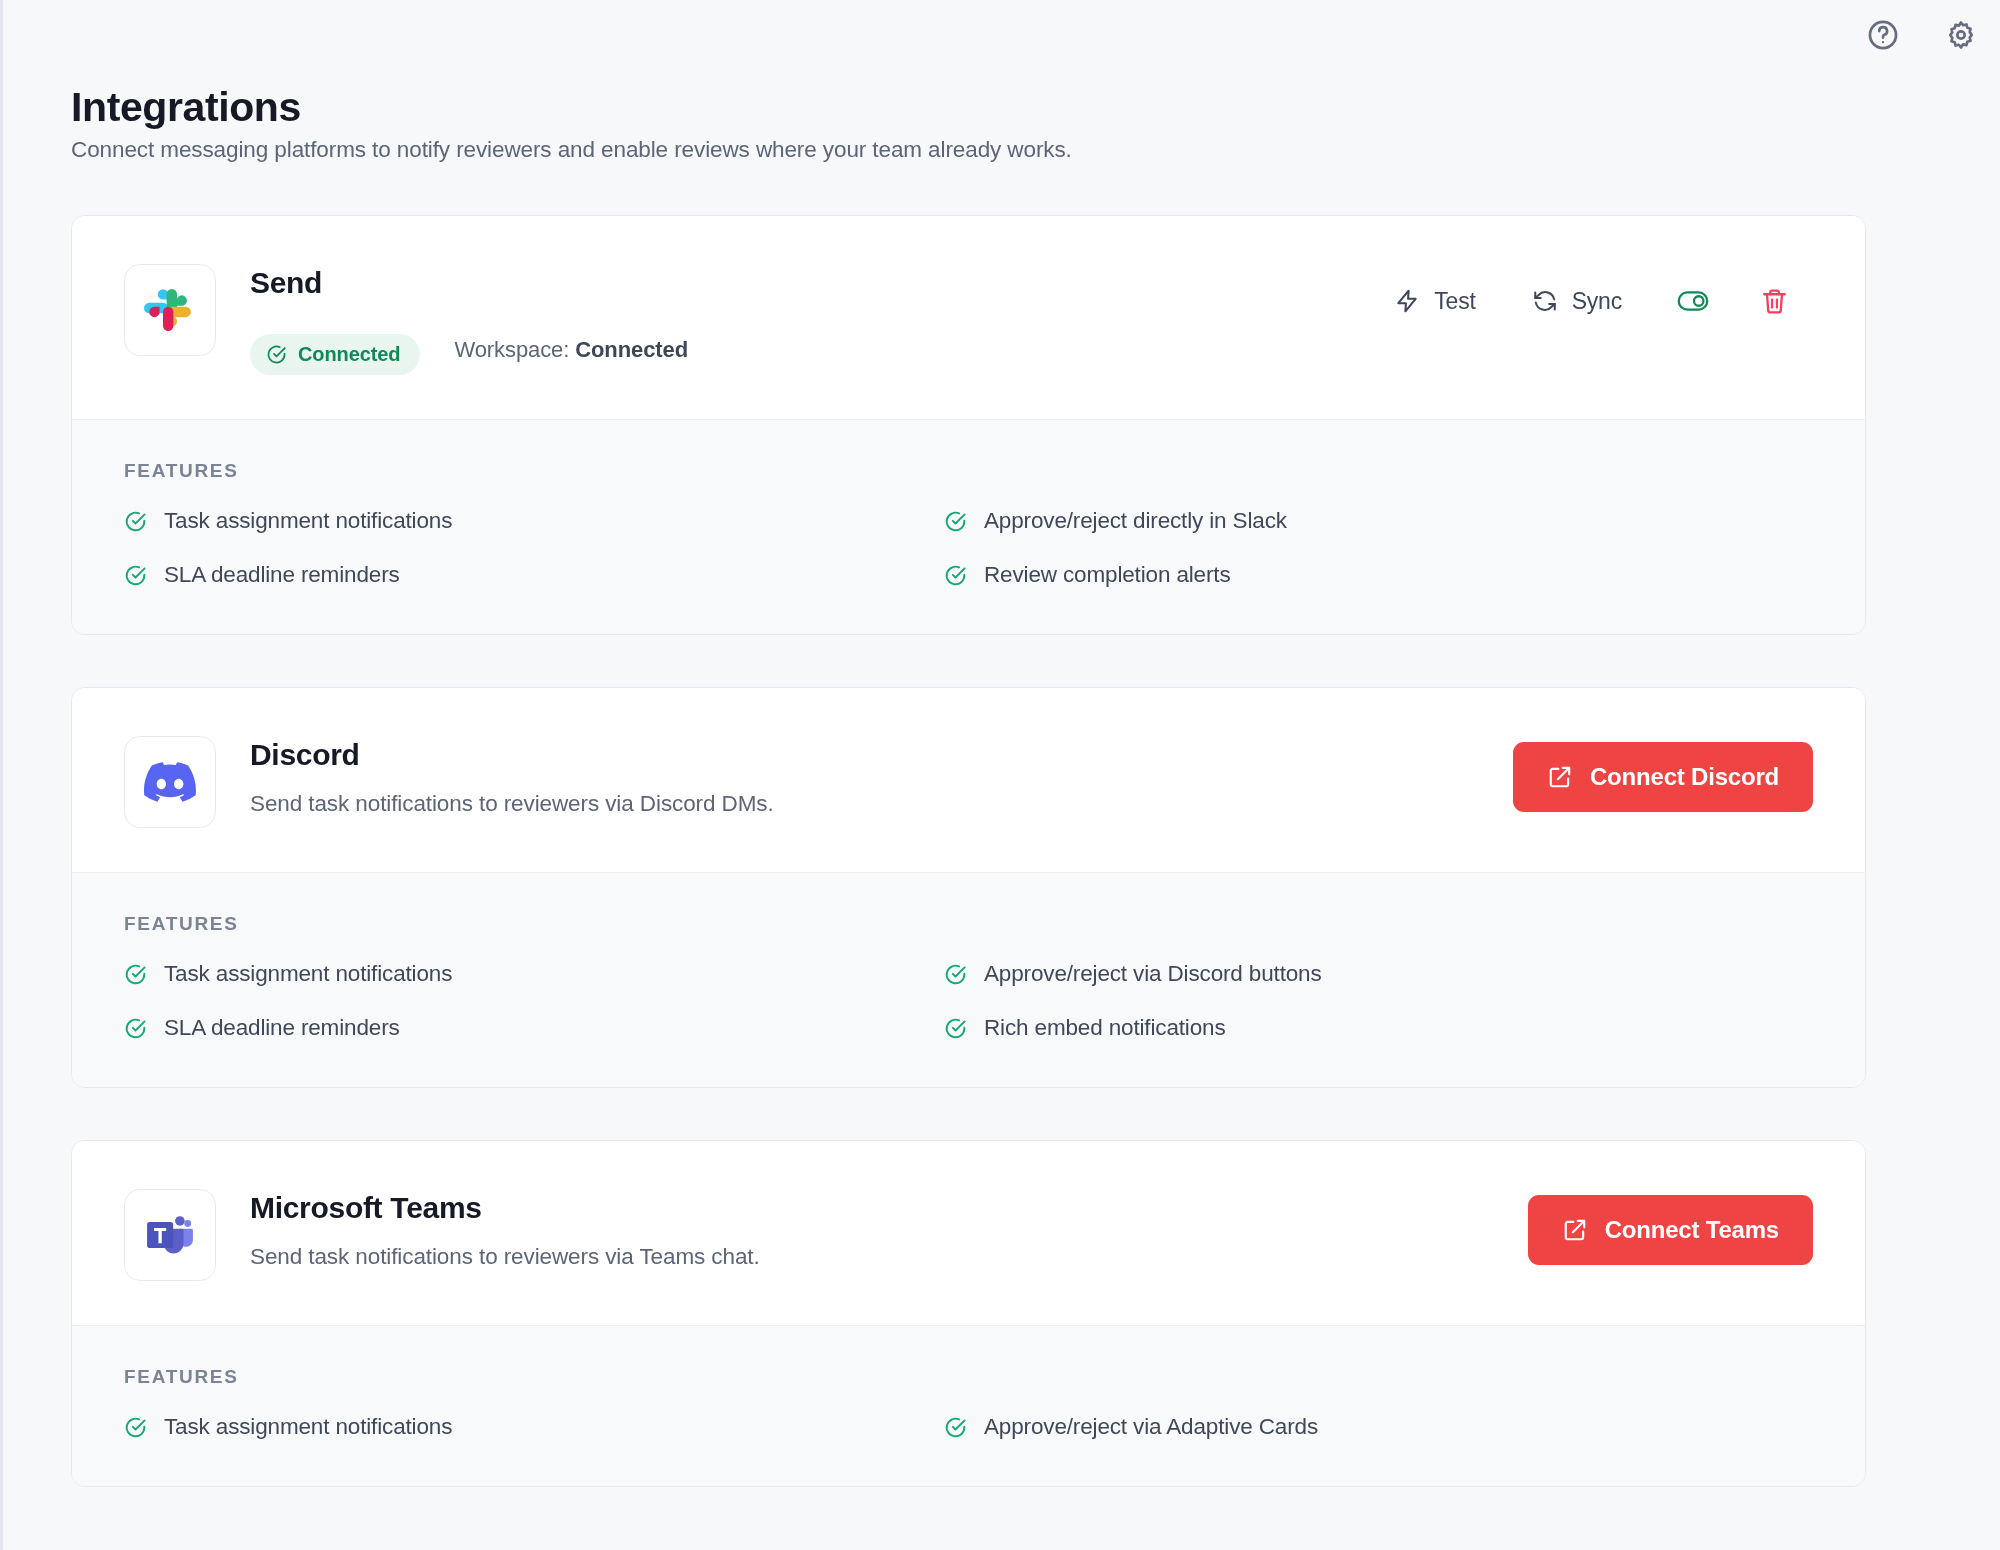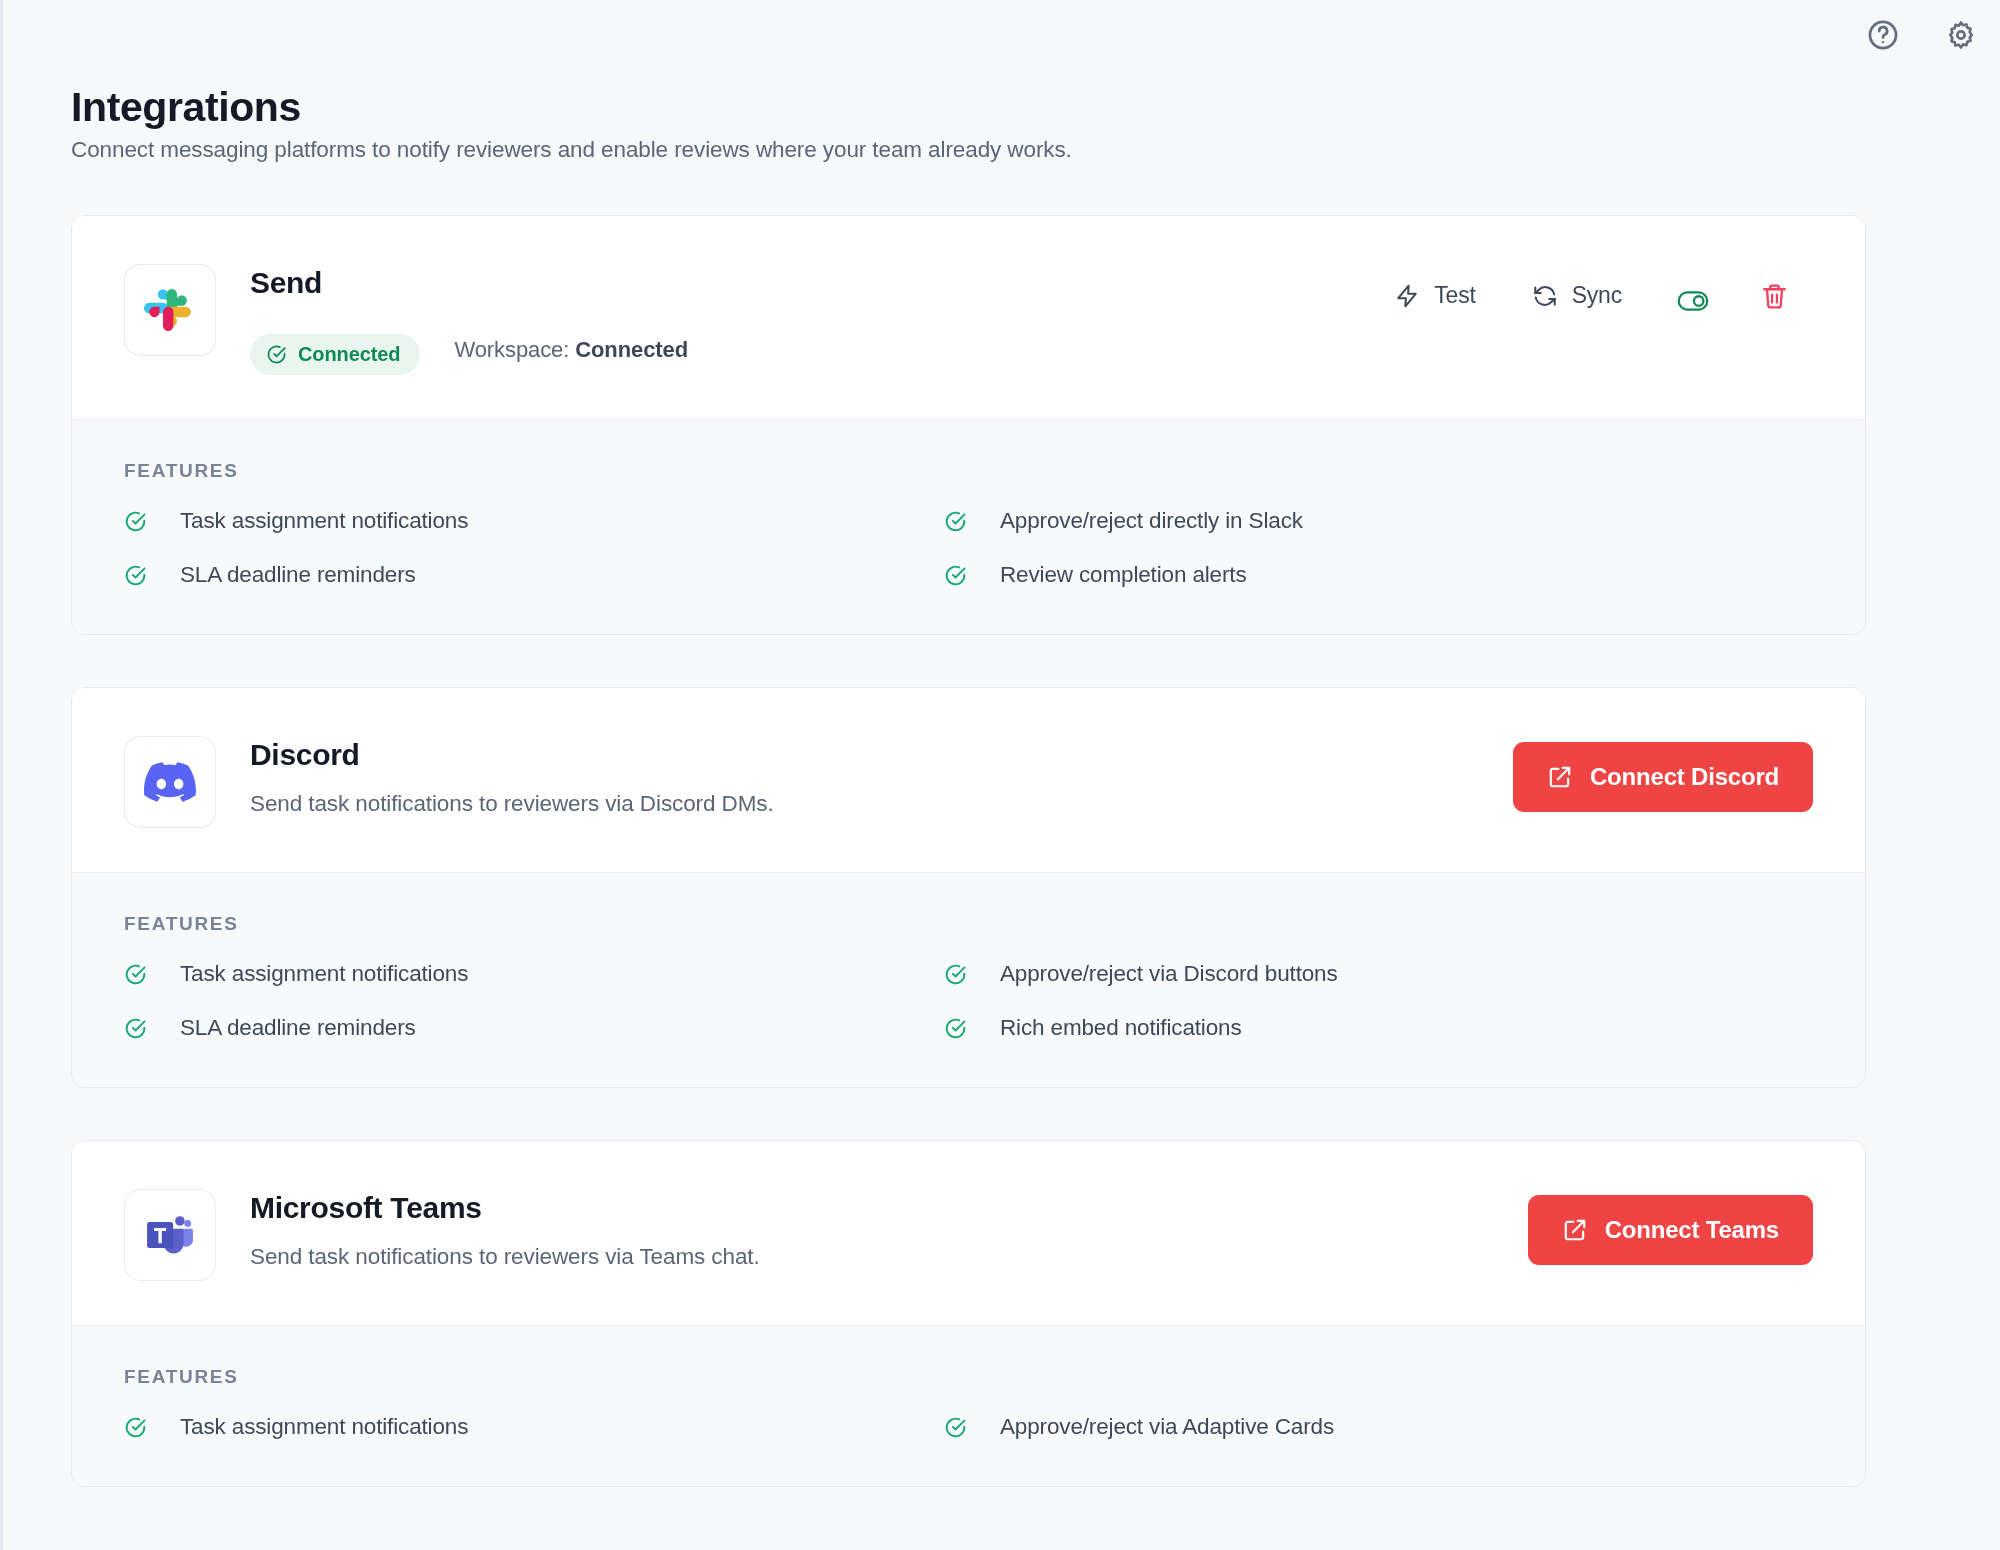--- a/index.html
+++ b/index.html
@@ -129,21 +129,21 @@
   .ws-text {
     font-size: 22px;
     color: #5b6577;
     letter-spacing: -0.1px;
   }
   .ws-text b { color: #3e4657; }
 
   
   .actions {
     display: flex;
-    align-items: flex-start;
+    align-items: center;
     gap: 0;
     padding-top: 10px;
   }
   .act-btn {
     display: inline-flex;
     align-items: center;
     gap: 14px;
     font-size: 23px;
     color: #3f4859;
     background: none;
@@ -195,21 +195,21 @@
   }
   .feat-grid {
     display: grid;
     grid-template-columns: 1fr 1fr;
     row-gap: 28px;
     column-gap: 20px;
   }
   .feat {
     display: flex;
     align-items: center;
-    gap: 33px;
+    gap: 17px;
     font-size: 22.5px;
     color: #3f4859;
     letter-spacing: -0.15px;
   }
   .feat-grid.two-col { grid-template-columns: 800px 1fr; }
 
   svg { display: block; }
 </style>
 </head>
 <body>

